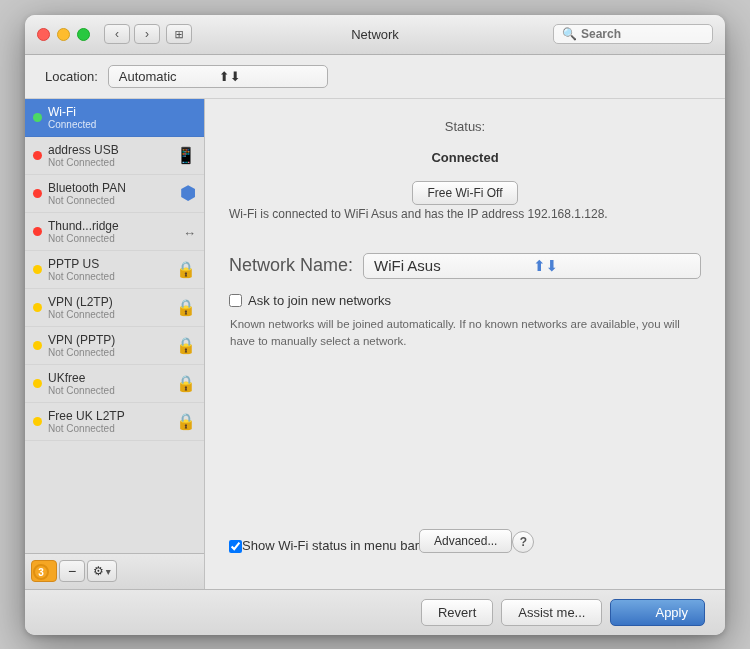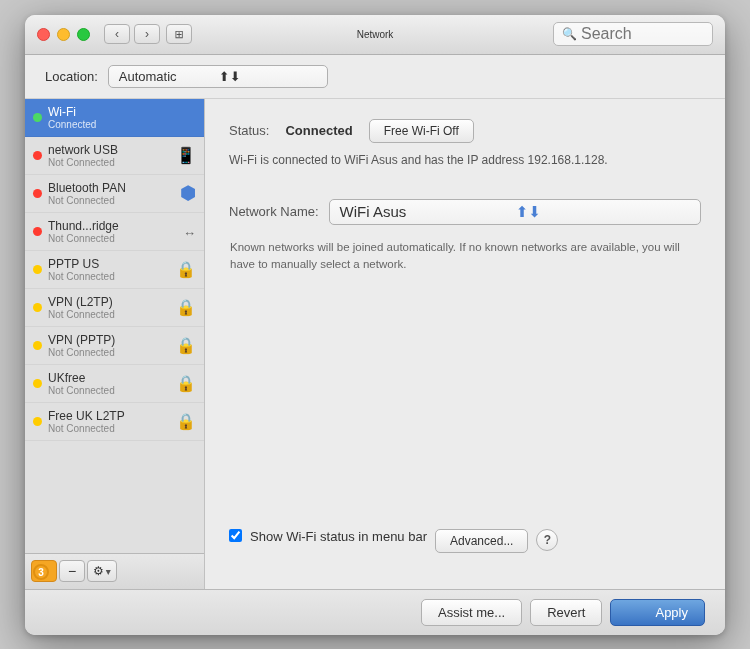--- a/index.html
+++ b/index.html
@@ -75,41 +75,42 @@
       justify-content: center;
       cursor: pointer;
       margin-left: 6px;
       font-size: 11px;
       color: #555;
     }
     .title {
       position: absolute;
       left: 50%;
       transform: translateX(-50%);
-      font-size: 10px;
+      font-size: 13px;
       font-weight: 500;
       color: #333;
     }
     .search-box {
       margin-left: auto;
       display: flex;
       align-items: center;
       background: rgba(255,255,255,0.7);
       border: 1px solid #b8b8b8;
       border-radius: 5px;
       padding: 2px 8px;
       width: 160px;
     }
     .search-box input {
       background: transparent;
       border: none;
       outline: none;
-      font-size: 16px;
+      font-size: 12px;
       color: #666;
       width: 100%;
+      font-weight: bold;
     }
     .search-icon-text {
       color: #999;
       font-size: 12px;
       margin-right: 4px;
     }
     
     .location-bar {
       display: flex;
       align-items: center;
@@ -269,21 +270,21 @@
     .detail-panel {
       flex: 1;
       padding: 20px 24px;
       display: flex;
       flex-direction: column;
     }
     .status-row {
       display: flex;
       align-items: center;
       gap: 16px;
-      margin-bottom: 8px;
+      flex-direction: column;
     }
     .status-label {
       color: #555;
       font-size: 13px;
     }
     .status-value {
       font-size: 13px;
       font-weight: bold;
       color: #333;
     }
@@ -303,21 +304,21 @@
       line-height: 1.5;
     }
     .network-name-row {
       display: flex;
       align-items: center;
       gap: 10px;
       margin-bottom: 14px;
     }
     .network-name-label {
       color: #555;
-      font-size: 13px;
+      font-size: 18px;
       white-space: nowrap;
     }
     .network-name-select {
       display: flex;
       align-items: center;
       background: linear-gradient(180deg, #fafafa, #f0f0f0);
       border: 1px solid #b0b0b0;
       border-radius: 5px;
       padding: 3px 8px 3px 10px;
       flex: 1;
@@ -346,22 +347,22 @@
     .checkbox-desc {
       font-size: 11.5px;
       color: #666;
       line-height: 1.5;
       margin-left: 1px;
     }
     .spacer { flex: 1; }
     
     .show-wifi-row {
       display: flex;
-      align-items: flex-start;
-      gap: 8px;
+      align-items: flex-end;
+      gap: 0;
       margin-bottom: 16px;
     }
     .show-wifi-label {
       font-size: 13px;
       color: #333;
     }
     .advanced-btn {
       background: linear-gradient(180deg, #fefefe, #e8e8e8);
       border: 1px solid #b0b0b0;
       border-radius: 5px;
@@ -465,21 +466,21 @@
               <path d="M6.5 9.5 C7.5 8.3 8.7 7.5 10 7.5 C11.3 7.5 12.5 8.3 13.5 9.5" stroke="white" stroke-width="1.5" fill="none" stroke-linecap="round"></path>
               <path d="M3.5 6.5 C5.2 4.5 7.5 3.2 10 3.2 C12.5 3.2 14.8 4.5 16.5 6.5" stroke="white" stroke-width="1.5" fill="none" stroke-linecap="round"></path>
               <path d="M0.8 3.5 C3 1 6.4 -0.2 10 -0.2 C13.6 -0.2 17 1 19.2 3.5" stroke="white" stroke-width="1.5" fill="none" stroke-linecap="round"></path>
             </svg>
           </div>
         </div>
 
         <div class="network-item">
           <div class="status-dot dot-red"></div>
           <div class="network-info">
-            <div class="network-name">network USB</div>
+            <div class="network-name">address USB</div>
             <div class="network-status">Not Connected</div>
           </div>
           <div class="network-icon">📱</div>
         </div>
 
         <div class="network-item">
           <div class="status-dot dot-red"></div>
           <div class="network-info">
             <div class="network-name">Bluetooth PAN</div>
             <div class="network-status">Not Connected</div>
@@ -571,31 +572,35 @@
       <div class="connection-info">Wi-Fi is connected to WiFi Asus and has the IP address 192.168.1.128.</div>
 
       <div class="network-name-row">
         <span class="network-name-label">Network Name:</span>
         <div class="network-name-select">
           <span>WiFi Asus</span>
           <span class="select-arrows" style="color:#4a80d4;">⬆⬇</span>
         </div>
       </div>
 
+      <div class="checkbox-row">
+        <input type="checkbox" id="join-cb" style="">
+        <label class="checkbox-label" for="join-cb">Ask to join new networks</label>
+      </div>
       <div class="checkbox-desc">Known networks will be joined automatically. If no known networks are available, you will have to manually select a network.</div>
 
       <div class="spacer"></div>
 
       <div class="show-wifi-row">
         <input type="checkbox" checked="" id="show-wifi-cb" style="">
         <label class="show-wifi-label" for="show-wifi-cb">Show Wi-Fi status in menu bar</label>
         <button class="advanced-btn">Advanced...</button>
         <button class="help-btn">?</button>
       </div>
     </div>
   </div>
 
   <div class="bottom-bar">
+    <button class="bottom-btn">Revert</button>
     <button class="bottom-btn">Assist me...</button>
-    <button class="bottom-btn">Revert</button>
     <button class="bottom-btn apply">Apply</button>
   </div>
 </div>
 
 </body></html>

